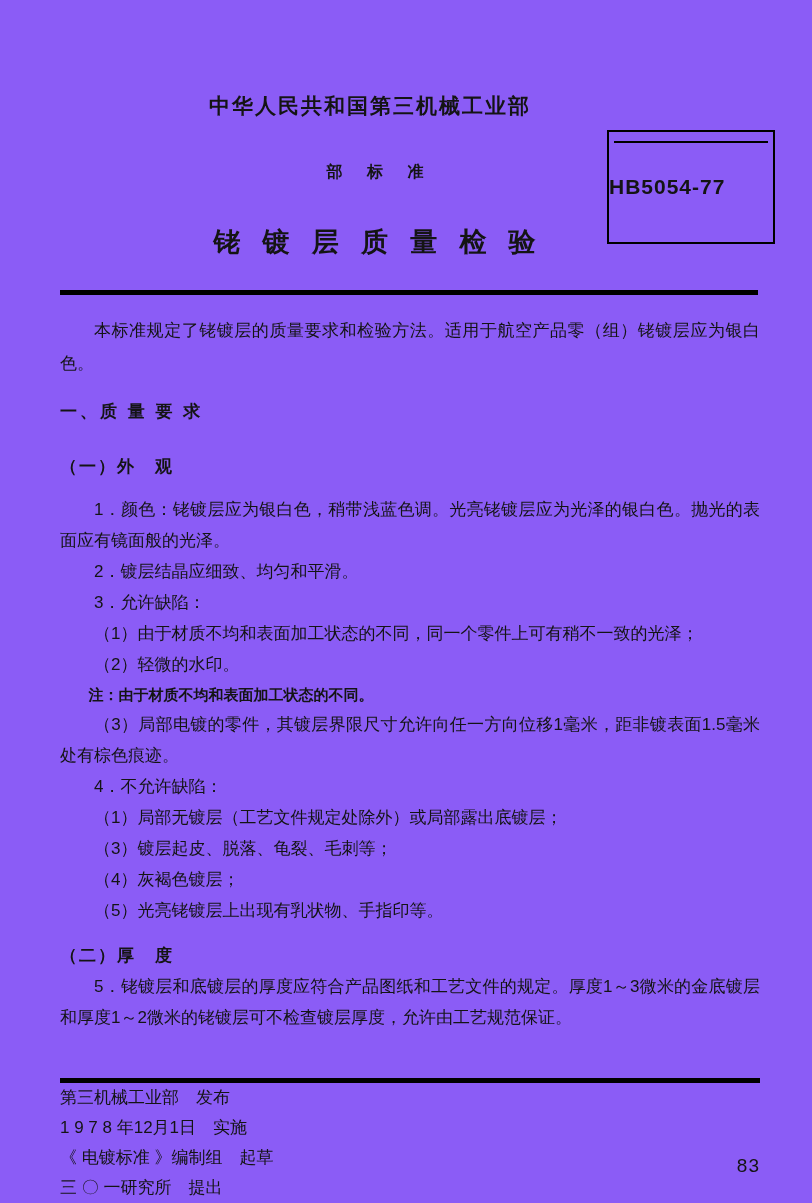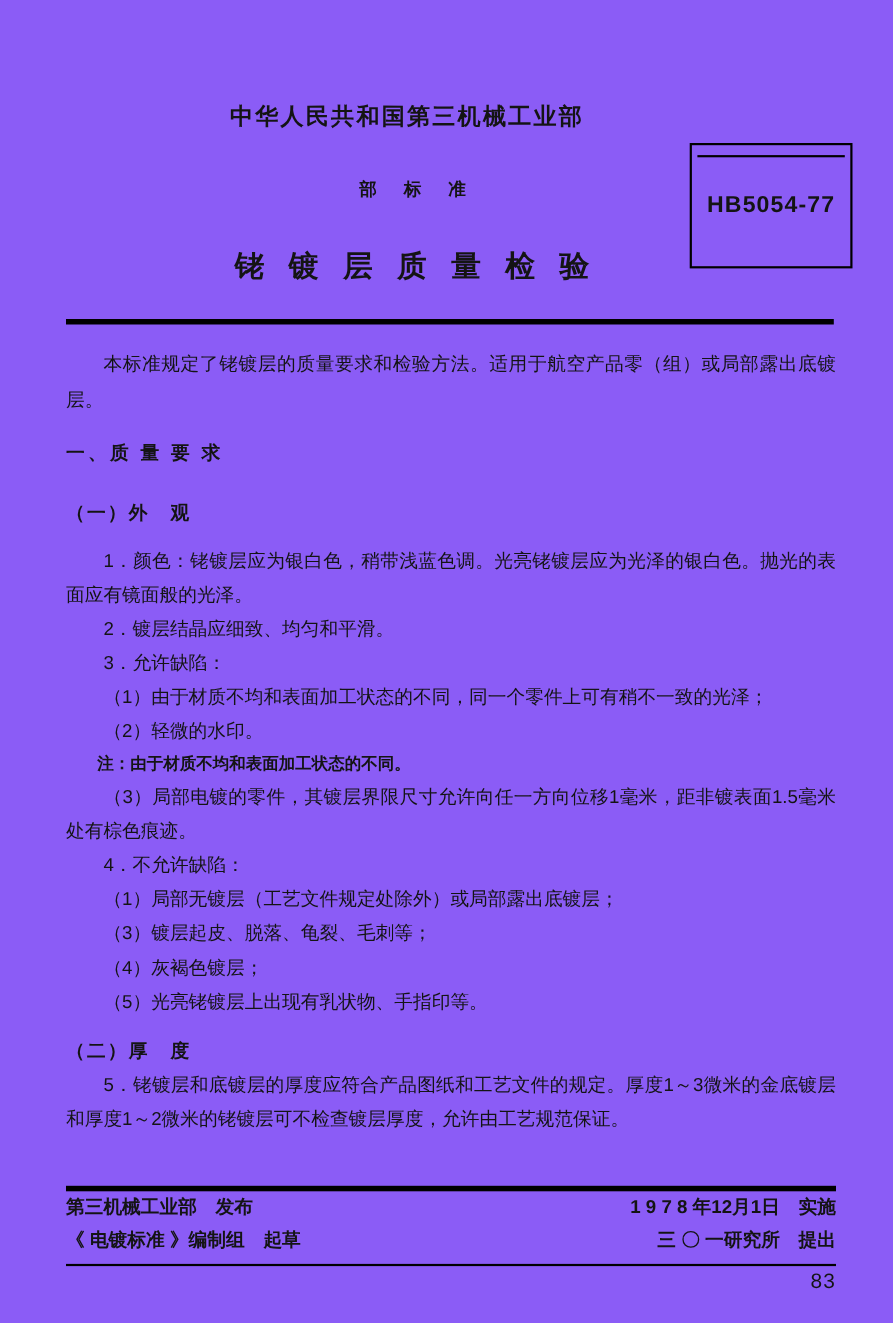--- a/index.html
+++ b/index.html
@@ -22,23 +22,23 @@
     box-sizing:border-box;padding-right:52px;
     text-align:center;font-size:16px;font-weight:bold;letter-spacing:10px;
   }
   .doc-title{
     position:absolute;top:224px;left:0;width:100%;
     box-sizing:border-box;padding-right:60px;
     text-align:center;font-size:27px;font-weight:bold;letter-spacing:3px;font-family:Liberation Mono, monospace;
   }
   .code-box{
     position:absolute;top:130px;right:37px;
-    width:148px;height:114px;
+    width:168px;height:114px;
     border:2px solid #000;box-sizing:border-box;
-    display:flex;align-items:center;justify-content:center;
+    display:flex;align-items:center;justify-content:flex-start;
   }
   .code-box::before{
     content:"";position:absolute;top:9px;left:5px;right:5px;
     border-top:2px solid #000;
   }
   .code-text{font-size:21px;font-weight:bold;letter-spacing:1px;}
   .rule-thick{
     position:absolute;top:290px;left:60px;right:54px;
     height:5px;background:#000;
   }
@@ -68,21 +68,21 @@
   .note{
     font-size:15px !important;font-weight:bold;
     text-indent:1.9em !important;line-height:29px !important;
   }
   .footer{
     position:absolute;left:60px;right:52px;top:1078px;
   }
   .footer-rule{height:5px;background:#000;}
   .footer-row{
     display:flex;justify-content:space-between;
-    font-weight:bold;font-size:17px;line-height:30px;
+    font-weight:normal;font-size:17px;line-height:30px;flex-direction:column;
   }
   .footer-row:first-of-type{margin-top:7px;}
   .footer-thin-rule{height:2px;background:#000;margin-top:6px;}
   .page-number{
     position:absolute;right:52px;top:1155px;
     font-size:19px;letter-spacing:1px;
   }
 </style>
 </head>
 <body>
@@ -95,21 +95,21 @@
 
   <div class="code-box">
     <span class="code-text">HB5054-77</span>
   </div>
 
   <div class="doc-title">铑 镀 层 质 量 检 验</div>
 
   <div class="rule-thick"></div>
 
   <div class="body-text">
-    <p class="intro">本标准规定了铑镀层的质量要求和检验方法。适用于航空产品零（组）或局部露出底镀层。</p>
+    <p class="intro">本标准规定了铑镀层的质量要求和检验方法。适用于航空产品零（组）铑镀层应为银白色。</p>
 
     <p class="h-section">一、质 量 要 求</p>
 
     <p class="h-sub">（一）外　观</p>
 
     <p>1．颜色：铑镀层应为银白色，稍带浅蓝色调。光亮铑镀层应为光泽的银白色。抛光的表面应有镜面般的光泽。</p>
     <p>2．镀层结晶应细致、均匀和平滑。</p>
     <p>3．允许缺陷：</p>
     <p>（1）由于材质不均和表面加工状态的不同，同一个零件上可有稍不一致的光泽；</p>
     <p>（2）轻微的水印。</p>

